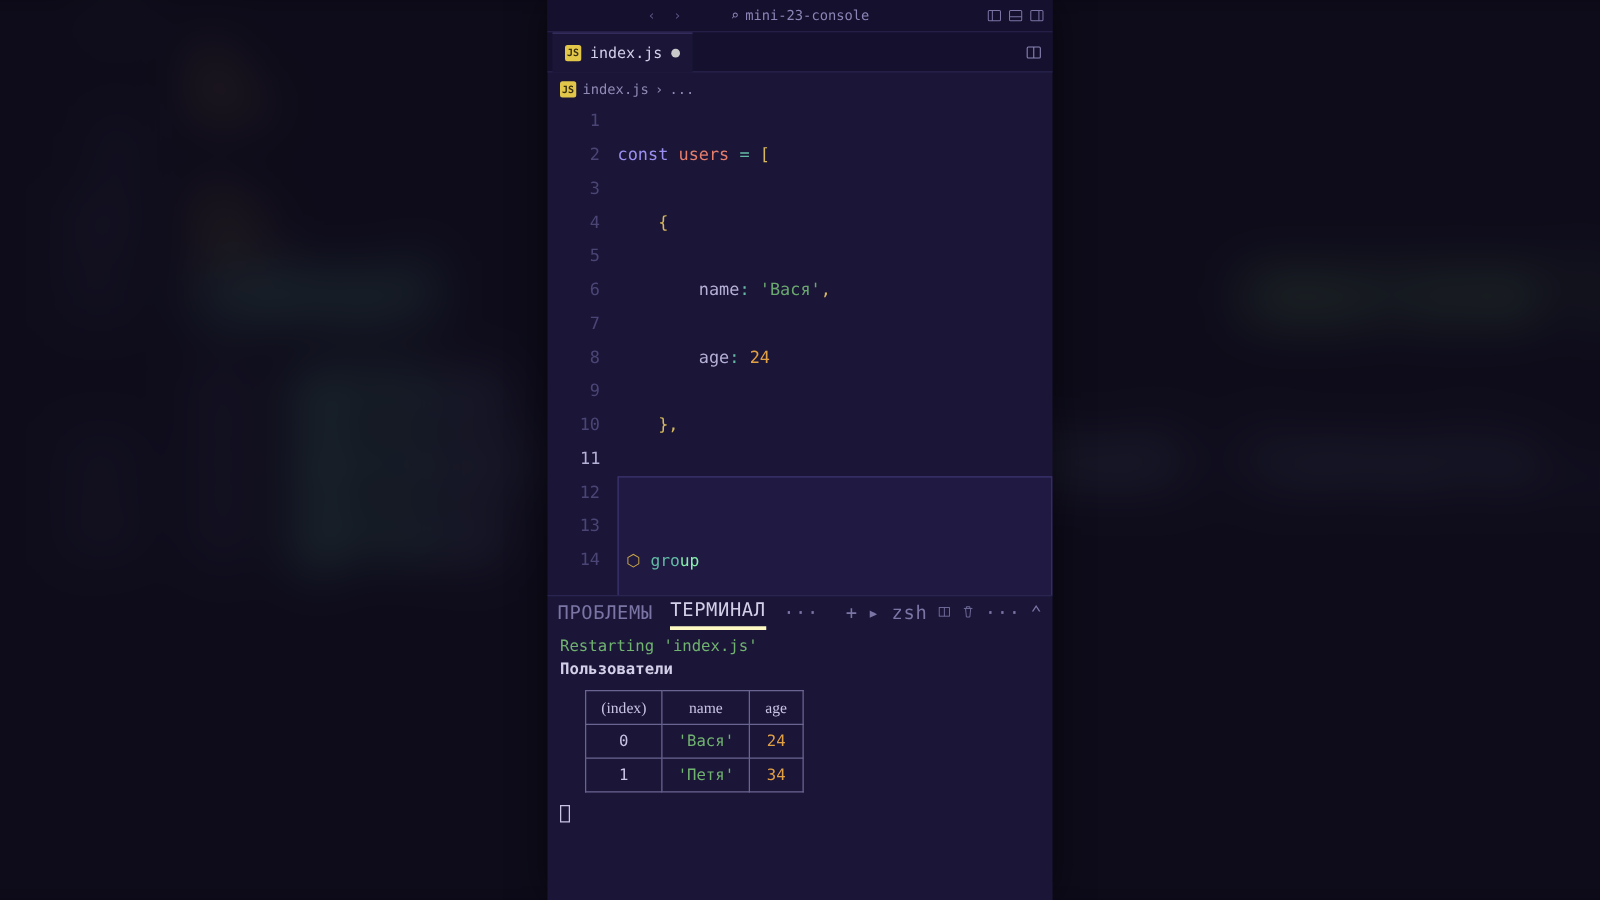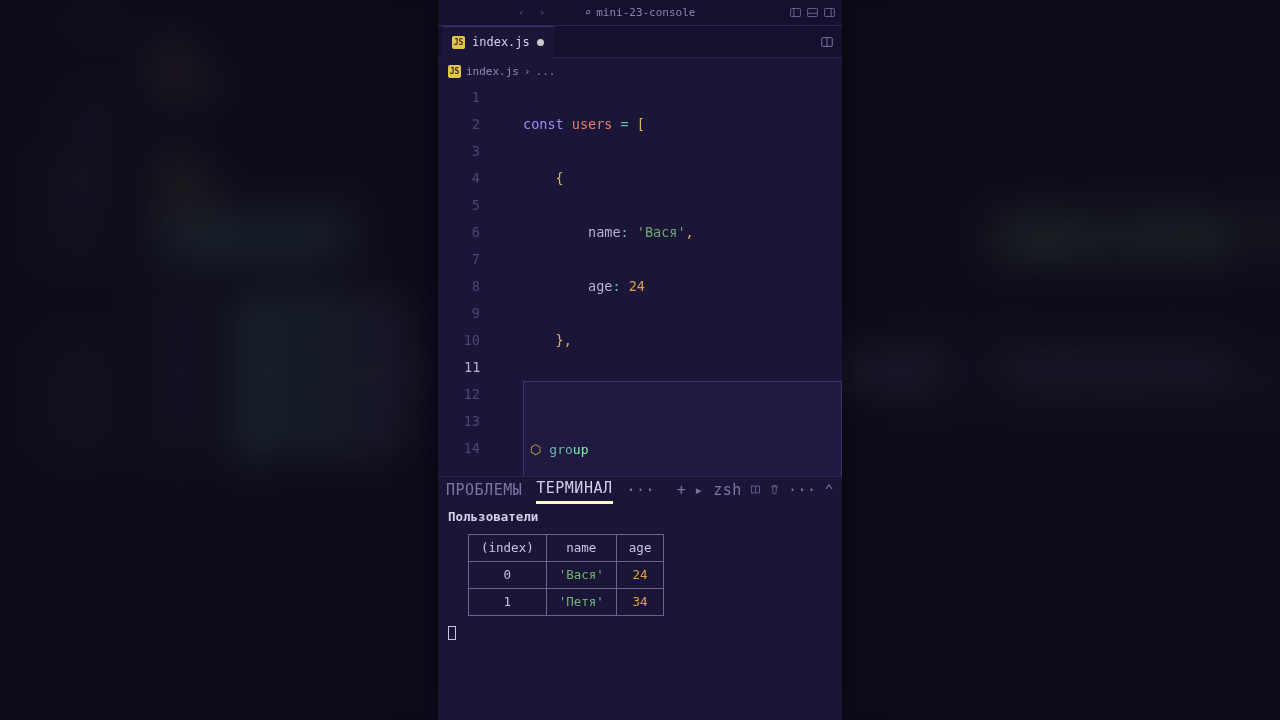--- a/index.html
+++ b/index.html
@@ -58,21 +58,21 @@
   .breadcrumb {
     font-size:11px; color:#908ab5; padding:4px 10px 0; display:flex; gap:5px; align-items:center;
     height:22px;
   }
 
   .editor { flex:1; overflow:hidden; display:flex; font-size:13.5px;
             font-family:"Menlo","Consolas",monospace; line-height:27px;
             padding-top:4px; position:relative;}
   .gutter { width:56px; text-align:right; padding-right:14px; color:#4a4575;}
   .gutter .cur { color:#b5b0d5;margin-left:26px;}
-  .code { flex:1; white-space:pre; color:#c9c4e4; position:relative;margin-left:29px;}
+  .code { flex:1; white-space:pre; color:#c9c4e4; position:relative;}
   .kw{color:#9a8ff0;} .var{color:#e67e6c;} .op{color:#63baa5;}
   .pun{color:#d6b95e;} .prop{color:#b5b0d5;} .str{color:#6ba86f;}
   .num2{color:#e2a044;}
 
   .suggest {
     position:absolute; left:0; top:297px; right:0;
     background:#201a42; border:1px solid #3b3472;
     font-size:13px; line-height:27px;
   }
   .suggest .row{display:flex;padding:0 6px;gap:8px;align-items:center;}
@@ -90,21 +90,21 @@
   .terminalbar .right{margin-left:auto; display:flex; gap:8px; align-items:center;}
 
   .terminal {
     height:218px; padding:6px 10px; font-size:12.5px; line-height:18px;
     font-family:"Menlo",monospace; color:#c9c4e4; overflow:hidden;
   }
   .terminal .green{color:#70b26f;}
   .terminal .bold{color:#d4cfe8; font-weight:bold;}
   .terminal table{border-collapse:collapse; margin:8px 0 10px 20px;}
   .terminal th,.terminal td{border:1px solid #6a6590;padding:4px 12px;text-align:center;font-weight:normal;}
-  .terminal th{color:#c9c4e4;}
+  .terminal th{color:#c9c4e4;font-family:Liberation Serif, serif;}
   .terminal .tstr{color:#70b26f;} .terminal .tnum{color:#e2a044;}
   .cursor-box{display:inline-block;width:8px;height:14px;border:1px solid #c9c4e4;}
 
   .jsfile-icon{width:13px;height:13px;background:#e2c64a;border-radius:2px;
     display:inline-flex;align-items:center;justify-content:center;
     font-size:8px;font-weight:bold;color:#3a3010;}
 </style>
 </head>
 <body>
 
@@ -247,20 +247,21 @@
         </svg>
       <svg width="11" height="11" viewBox="0 0 16 16" fill="none" stroke="currentColor">
           <path d="M3 4h10M6 4V2h4v2M5 4l1 10h4l1-10"></path>
         </svg>
       <span>···</span>
       <span>⌃</span>
     </div>
   </div>
 
   <div class="terminal">
+    <div class="green">Restarting 'index.js'</div>
     <div class="bold">Пользователи</div>
     <table>
       <tbody>
           <tr>
         <th>(index)</th>
         <th>name</th>
         <th>age</th>
       </tr>
       <tr>
         <td>0</td>

